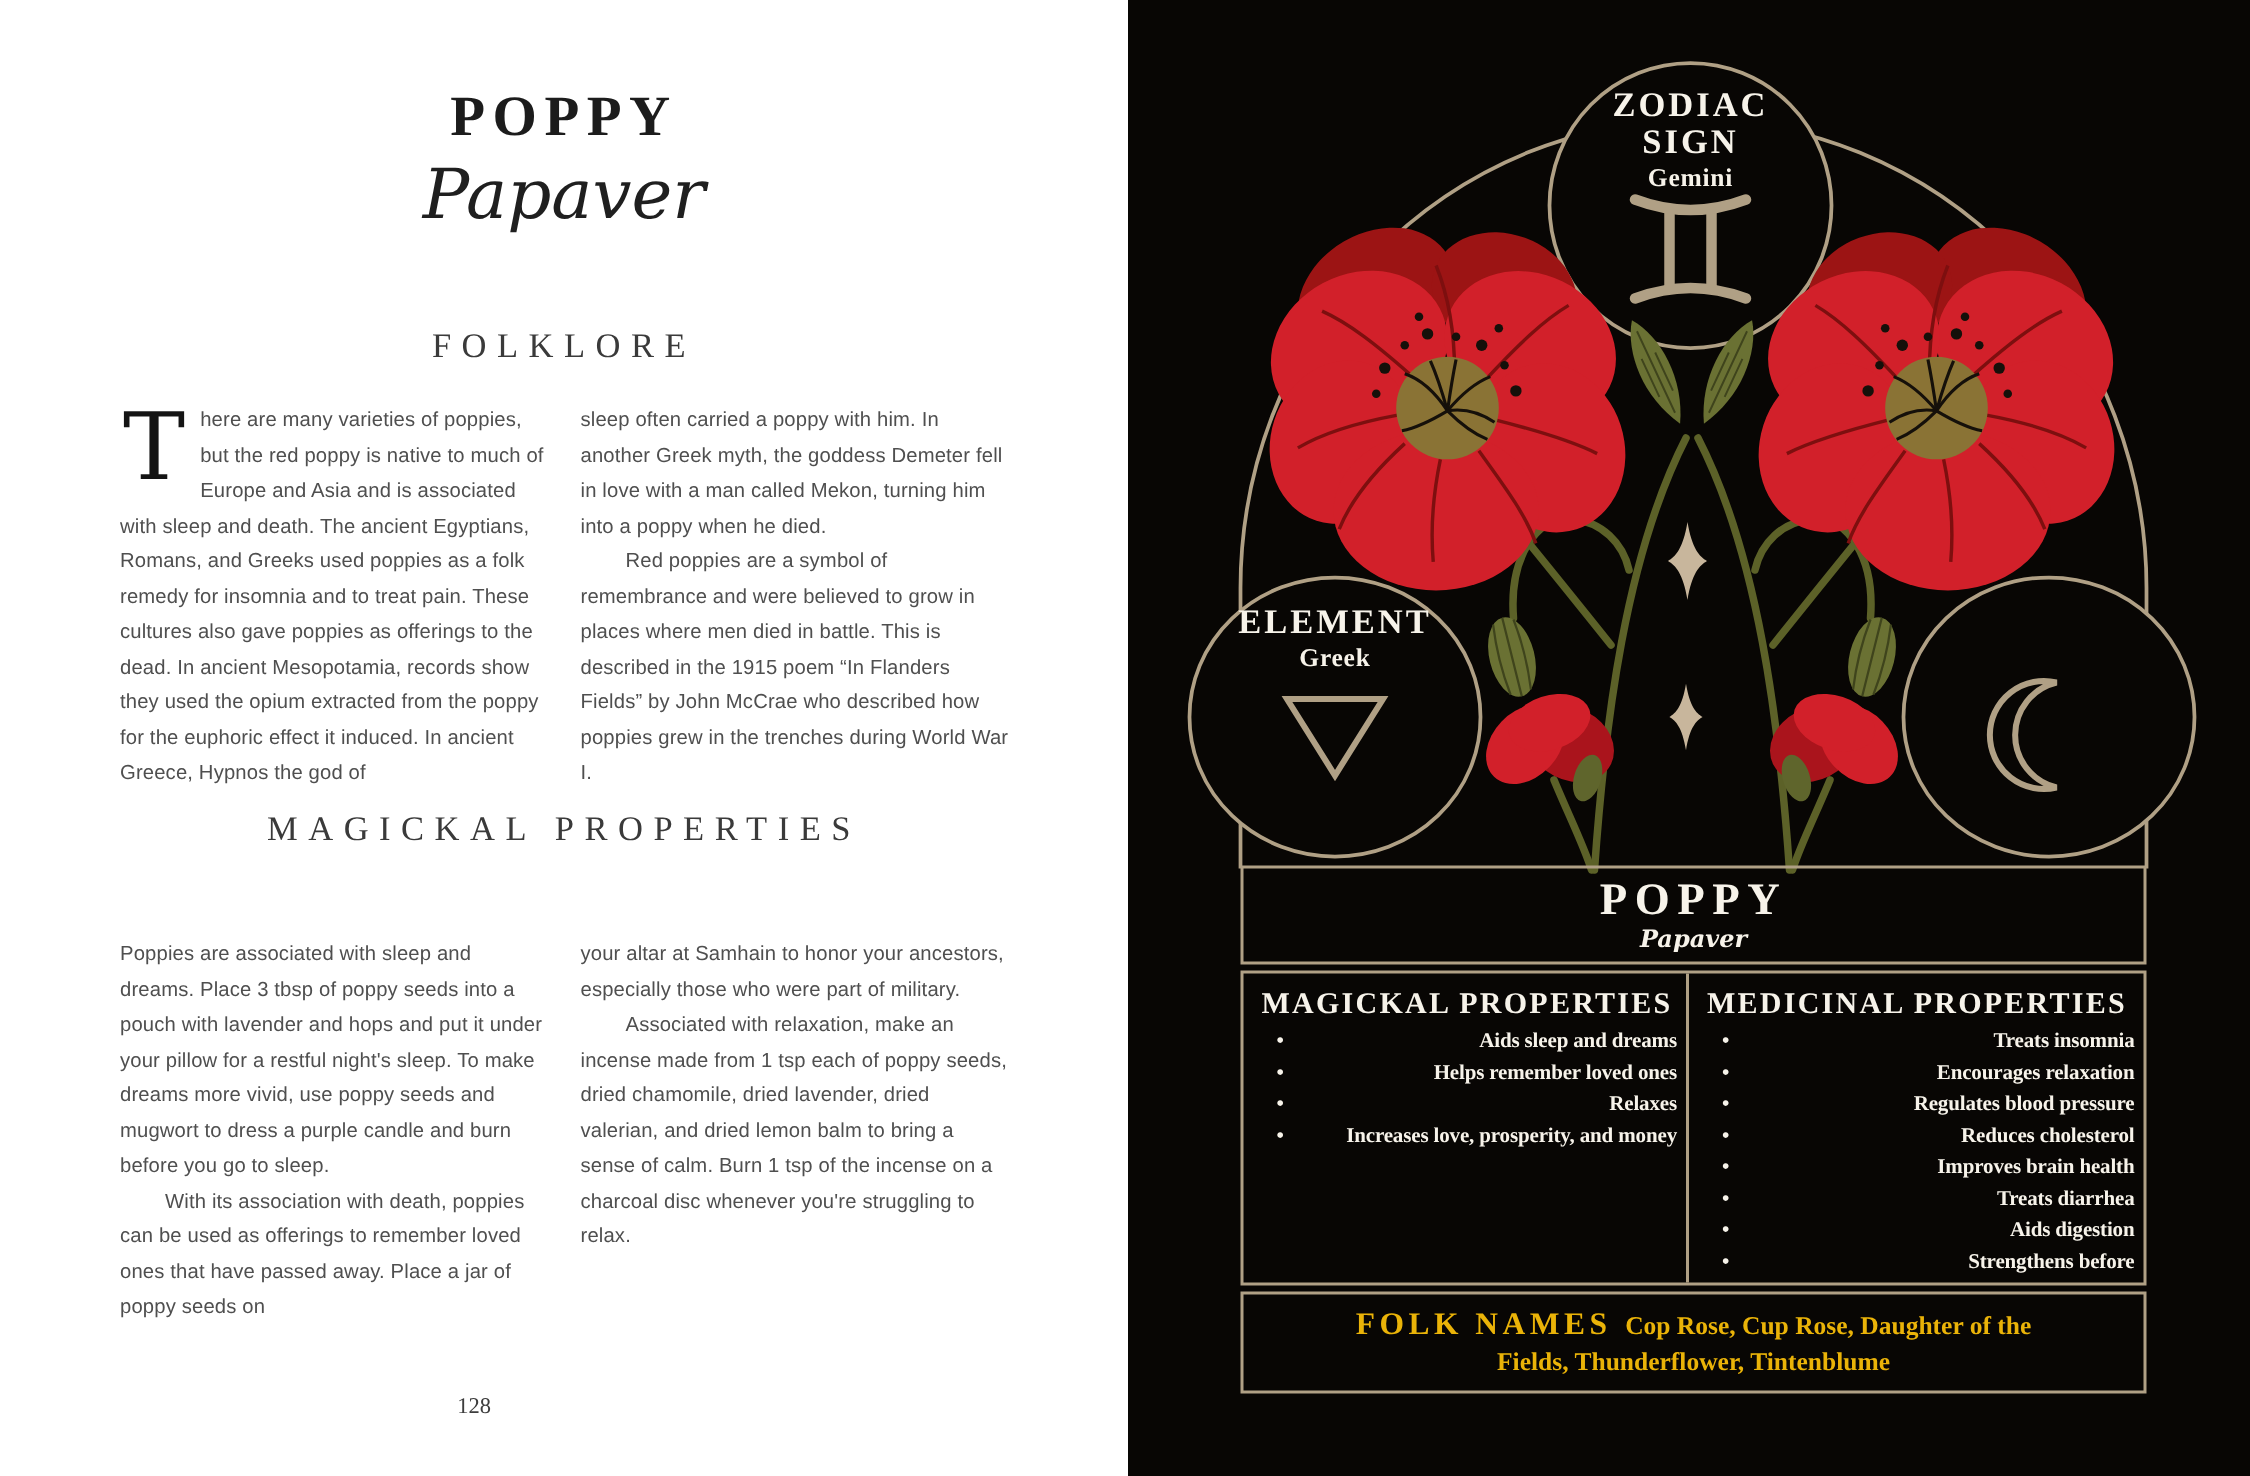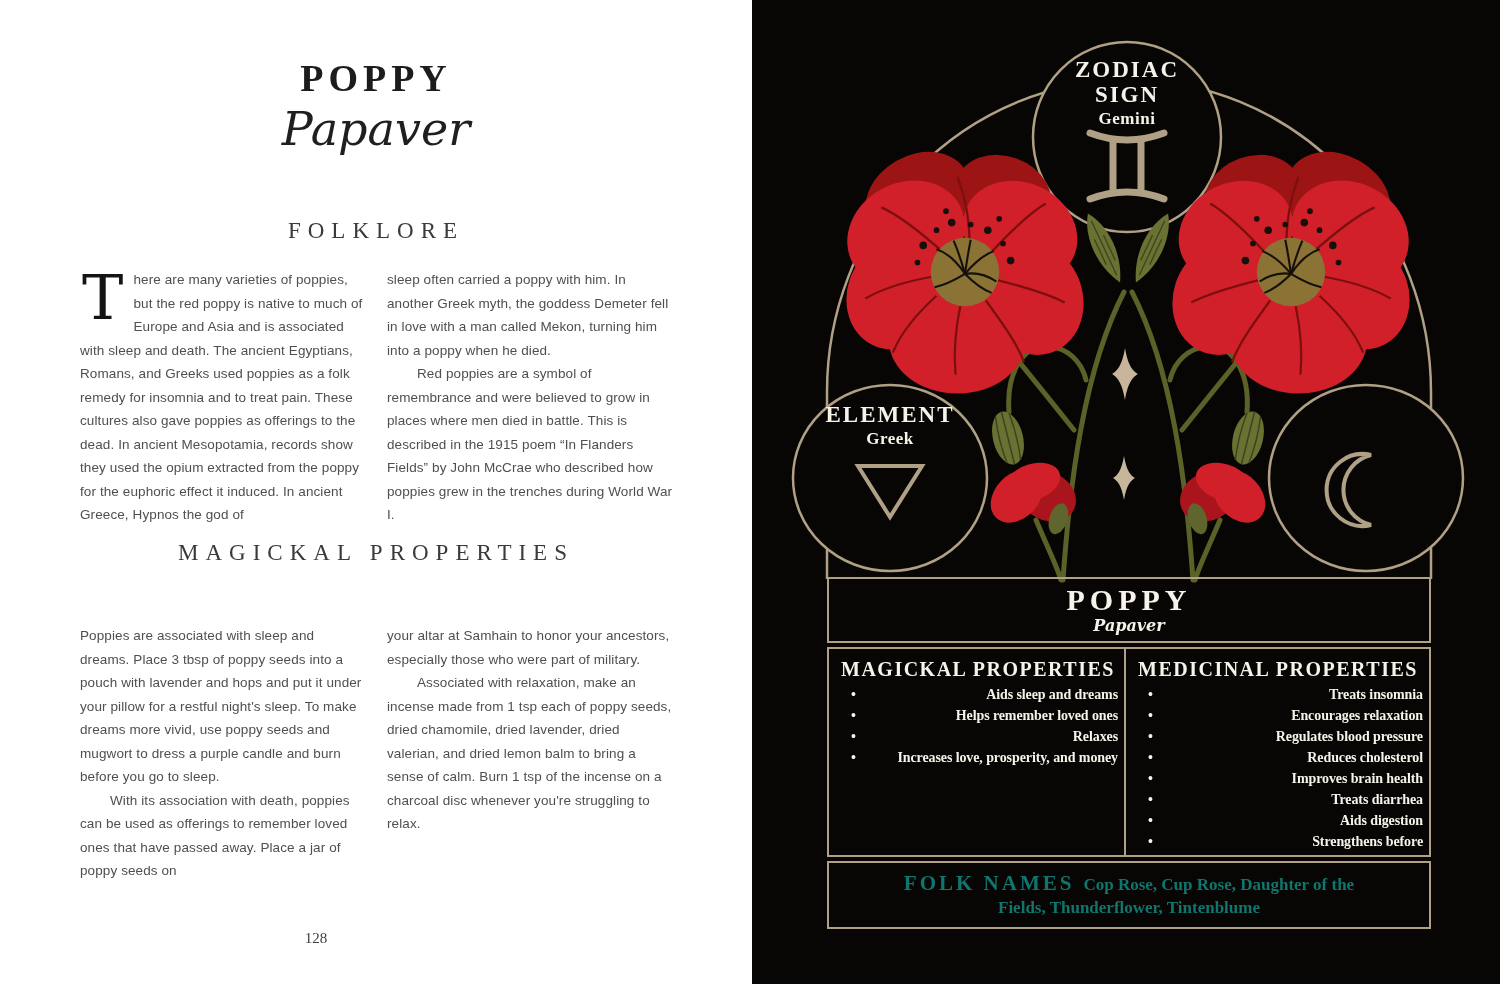--- a/index.html
+++ b/index.html
@@ -57,21 +57,21 @@
   .prop-col.first { width:297px; border-right:2px solid #b0a085; }
   .prop-col.second { flex:1; }
   .prop-col h3 { margin:0 0 3px 0; font-family:"Liberation Serif", serif; font-weight:700;
                  font-size:20px; letter-spacing:1.5px; line-height:24px; }
   .prop-col ul { list-style:none; margin:0; padding:0; font-family:"Liberation Serif", serif;
                  font-weight:700; font-size:14px; line-height:21px; letter-spacing:-0.1px;text-align:right; }
   .prop-col li { position:relative; padding-left:38px; }
   .prop-col li::before { content:"\2022"; position:absolute; left:10px; }
   .card-folk { position:absolute; left:75px; top:861px; width:604px; height:68px;
                border:2px solid #b0a085; box-sizing:border-box; display:flex; align-items:center;
-               justify-content:center; text-align:center; padding:0 54px; color:#0f766e;
+               justify-content:center; text-align:center; padding:0 54px; color:#eab308;
                font-family:"Liberation Serif", serif; font-weight:700; line-height:23px; }
   .folk-h { font-size:21px; letter-spacing:3px; margin-right:9px; }
   .folk-v { font-size:17px; }
 </style>
 </head>
 <body>
 
 <div class="spread">
 
   <div class="page-left">

